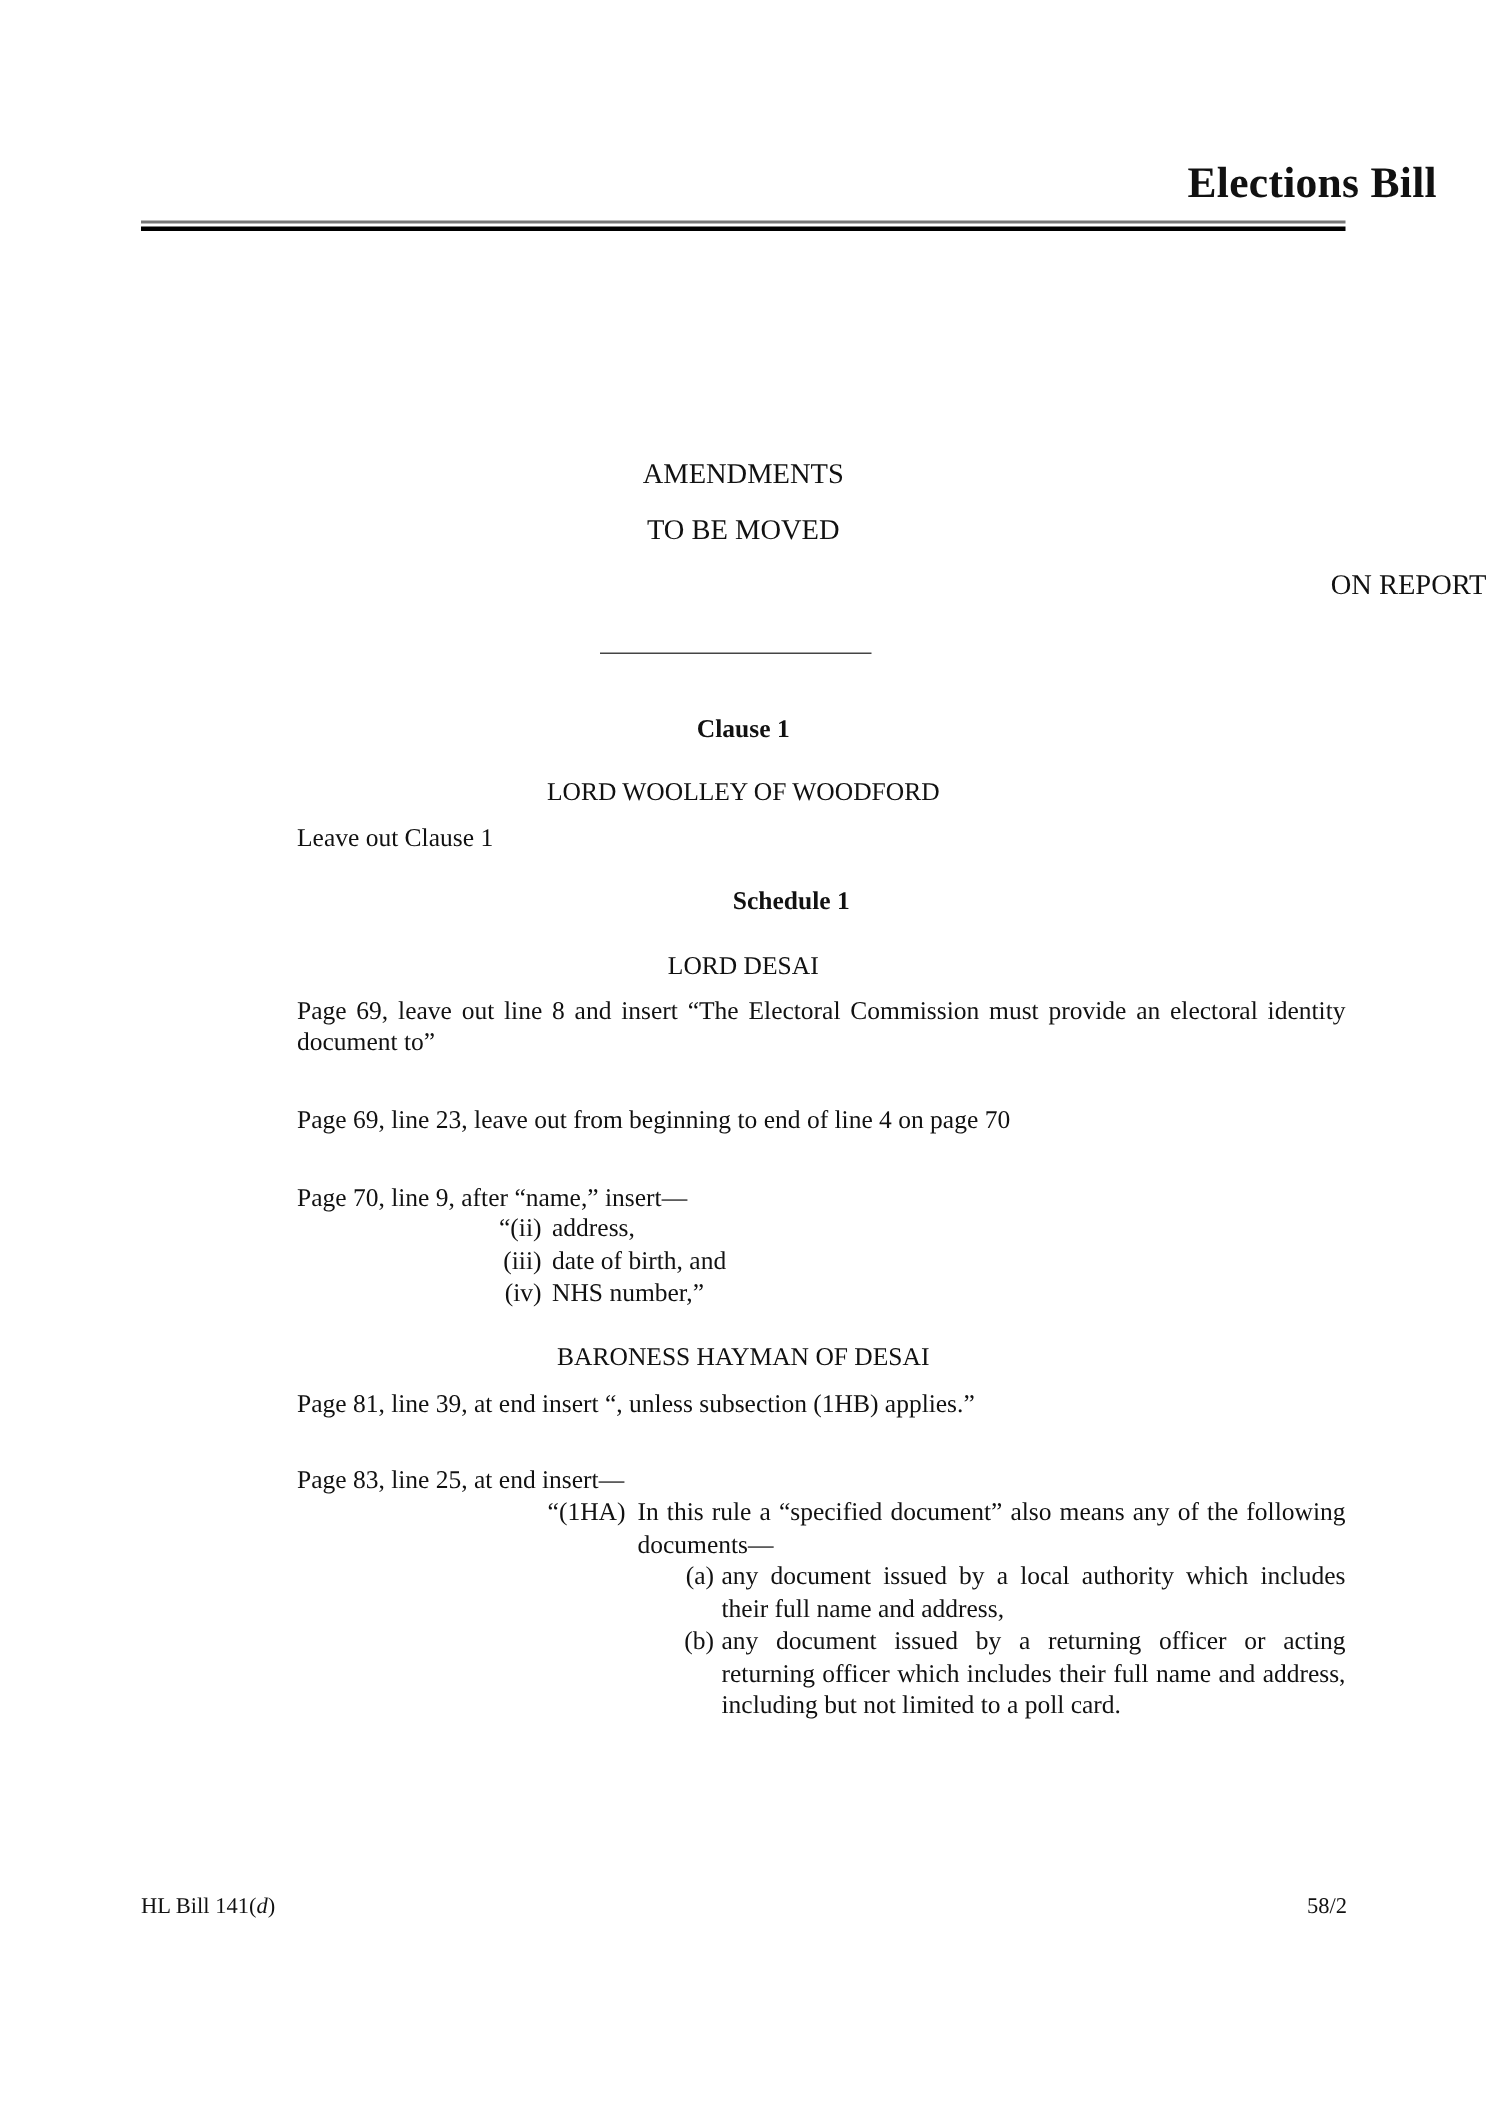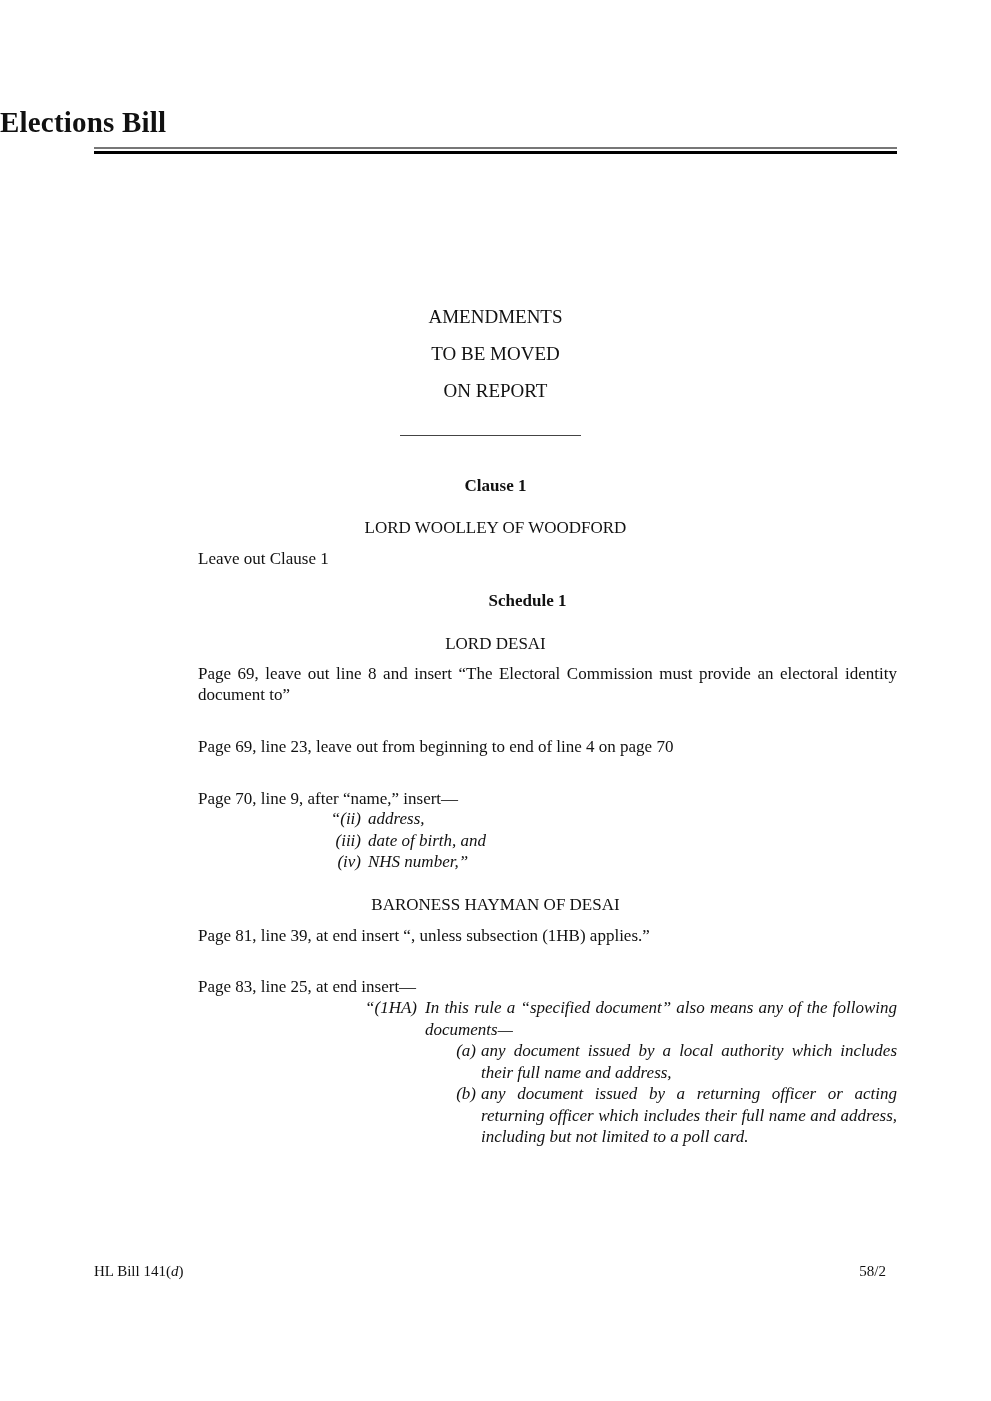--- a/index.html
+++ b/index.html
@@ -1,41 +1,41 @@
 <!DOCTYPE html>
 <html><head>
 <meta charset="utf-8">
 <style>
   html, body { margin:0; padding:0; background:#ffffff; }
   body { width:991px; height:1401px; position:relative; font-family:"Liberation Serif", "DejaVu Serif", serif; color:#111; }
   .abs { position:absolute; }
-  .title { left:0; width:958px; top:106px; text-align:left; font-size:29px; font-weight:bold; letter-spacing:0.2px; }
+  .title { left:0; width:958px; top:106px; text-align:right; font-size:29px; font-weight:bold; letter-spacing:0.2px; }
   .rule-thin { left:94px; width:803px; top:147px; height:0; border-top:2px solid #777; }
   .rule-thick { left:94px; width:803px; top:151px; height:0; border-top:3px solid #000; }
   .center { left:0; width:991px; text-align:center; font-size:19px; }
   .short-rule { left:400px; width:181px; top:435px; border-top:1px solid #444; }
   .heading { left:0; width:991px; text-align:center; font-size:17px; font-weight:bold; }
   .member { left:0; width:991px; text-align:center; font-size:17px; }
   .para { left:198px; width:699px; font-size:17px; line-height:21px; text-align:justify; }
-  .item { position:absolute; font-size:17px; line-height:21.5px;font-style:italic; }
+  .item { position:absolute; font-size:17px; line-height:21.5px; }
   .jtext { text-align:justify; }
   .footer { top:1263px; font-size:15px; }
 </style>
 </head>
 <body>
 
 <div>
 
   <div class="abs title">Elections Bill</div>
   <div class="abs rule-thin"></div>
   <div class="abs rule-thick"></div>
 
   <div class="abs center" style="top:306px;">AMENDMENTS</div>
   <div class="abs center" style="top:343px;">TO BE MOVED</div>
-  <div class="abs center" style="top:380px;">ON REPORT</div>
+  <div class="abs center" style="top:380px;text-align:right;">ON REPORT</div>
   <div class="abs short-rule"></div>
 
   <div class="abs heading" style="top:476px;">Clause 1</div>
   <div class="abs member" style="top:518px;">LORD WOOLLEY OF WOODFORD</div>
   <div class="abs para" style="top:548px;">Leave out Clause 1</div>
 
   <div class="abs heading" style="top:591px;padding-left:32px;">Schedule 1</div>
   <div class="abs member" style="top:634px;">LORD DESAI</div>
   <div class="abs para" style="top:663px;">Page 69, leave out line 8 and insert “The Electoral Commission must provide an electoral identity document to”</div>
   <div class="abs para" style="top:736px;">Page 69, line 23, leave out from beginning to end of line 4 on page 70</div>
@@ -57,15 +57,15 @@
   <div>
     <div class="item" style="left:340px; top:997px; width:77px; text-align:right;">“(1HA)</div>
     <div class="item jtext" style="left:425px; top:997px; width:472px;">In this rule a “specified document” also means any of the following documents—</div>
     <div class="item" style="left:440px; top:1040px; width:36px; text-align:right;">(a)</div>
     <div class="item jtext" style="left:481px; top:1040px; width:416px;">any document issued by a local authority which includes their full name and address,</div>
     <div class="item" style="left:440px; top:1083px; width:36px; text-align:right;">(b)</div>
     <div class="item jtext" style="left:481px; top:1083px; width:416px;">any document issued by a returning officer or acting returning officer which includes their full name and address, including but not limited to a poll card.</div>
   </div>
 
   <div class="abs footer" style="left:94px;"><span>HL Bill 141(</span><i>d</i><span>)</span></div>
-  <div class="abs footer" style="right:105px;">58/2</div>
+  <div class="abs footer" style="right:93px;">58/2</div>
 
 </div>
 
 </body></html>

